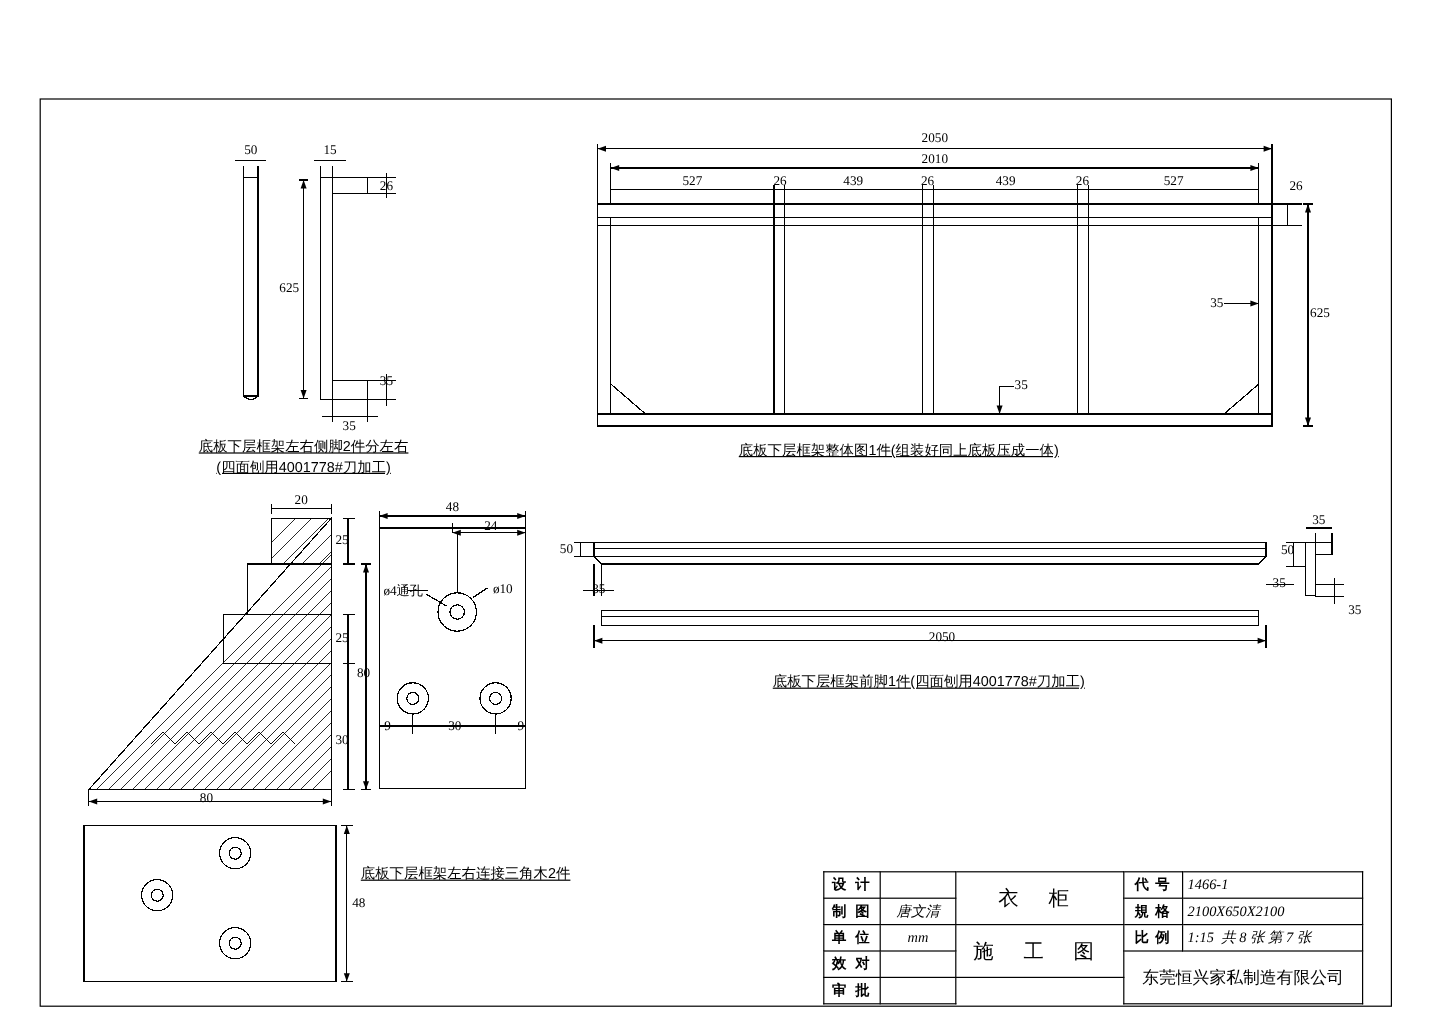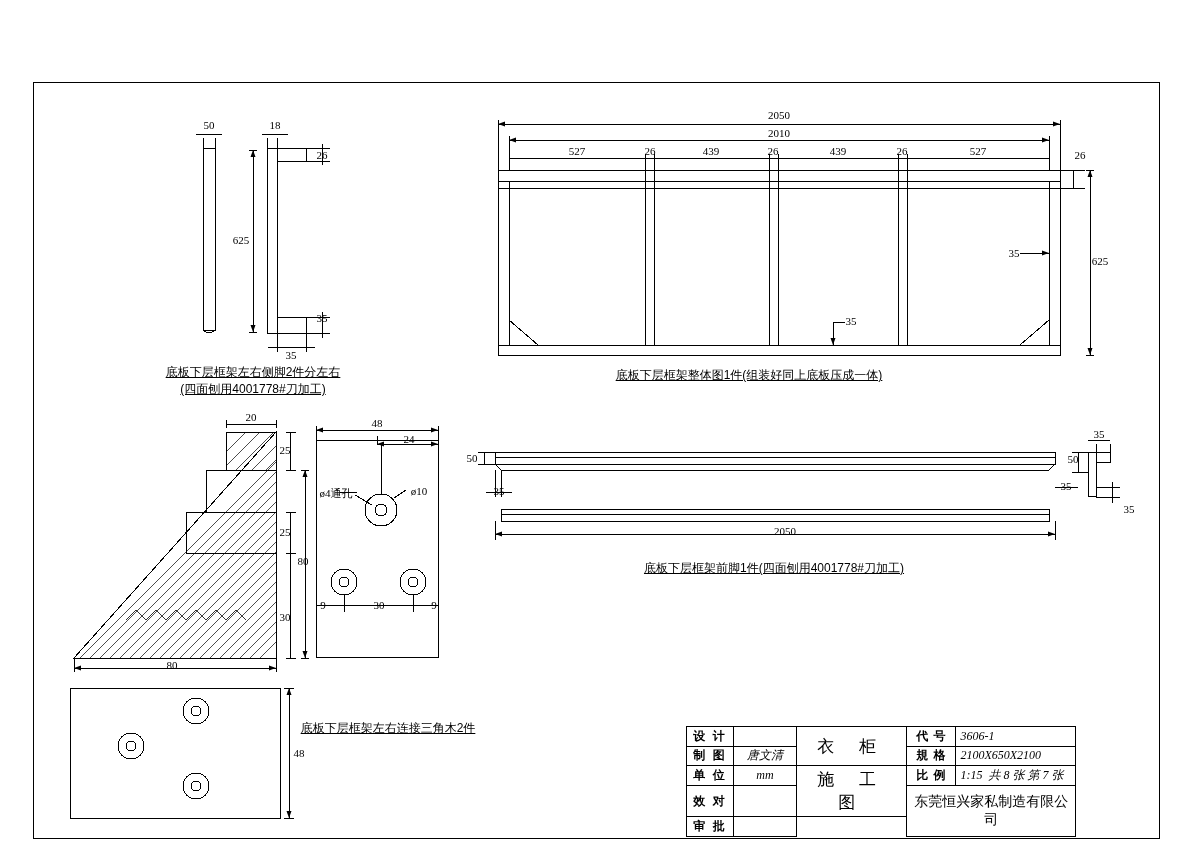--- a/index.html
+++ b/index.html
@@ -4,21 +4,21 @@
 <style>
   html,body{margin:0;padding:0;background:#ffffff;}
   body{width:1191px;height:842px;font-family:"Liberation Serif",serif;color:#000;}
   #sheet{position:relative;width:1191px;height:842px;overflow:hidden;}
   .border-outer{position:absolute;left:33px;top:82px;width:1125px;height:755px;border:1px solid #000;}
   .cap{position:absolute;font-size:12px;line-height:14px;white-space:nowrap;transform:translateX(-50%);text-align:center;font-family:"Liberation Sans",sans-serif;}
   .cap u{margin-top:30px;}
   .dim-txt{position:absolute;font-size:11px;line-height:11px;white-space:nowrap;transform:translateX(-50%);font-family:"Liberation Serif",serif;}
   svg{position:absolute;left:0;top:0;overflow:visible;}
   
-  .tb{position:absolute;left:686px;top:726px;width:390px;height:111px;}
+  .tb{position:absolute;left:686px;top:726px;width:450px;height:111px;}
   .tb table{border-collapse:collapse;width:100%;height:100%;}
   .tb td{border:1px solid #000;font-size:12px;text-align:center;font-family:"Liberation Sans",sans-serif;padding:0;}
   .tb .k{width:46px;font-weight:bold;letter-spacing:2px;}
   .tb .v{width:62px;font-family:"Liberation Serif",serif;font-style:italic;}
   .tb .big{font-size:17px;letter-spacing:10px;font-weight:normal;}
   .tb .k2{width:48px;font-weight:bold;letter-spacing:1px;}
   .tb .v2c{font-family:"Liberation Serif",serif;font-style:italic;text-align:left;padding-left:4px;}
   .tb .co{font-size:14px;font-family:"Liberation Sans",sans-serif;}
 </style>
 </head>
@@ -252,21 +252,21 @@
 
       <polygon points="289,688 286.5,695 291.5,695"></polygon>
       <polygon points="289,818 286.5,811 291.5,811"></polygon>
 
       <polygon points="833,345 830.5,338 835.5,338"></polygon>
       <polygon points="1049,253 1042,250.5 1042,255.5"></polygon>
     </g>
   </svg>
 
   <div class="dim-txt" style="left:209px;top:120px;">50</div>
-  <div class="dim-txt" style="left:275px;top:120px;">18</div>
+  <div class="dim-txt" style="left:275px;top:120px;">15</div>
   <div class="dim-txt" style="left:322px;top:150px;">26</div>
   <div class="dim-txt" style="left:241px;top:235px;">625</div>
   <div class="dim-txt" style="left:322px;top:313px;">35</div>
   <div class="dim-txt" style="left:291px;top:350px;">35</div>
 
   <div class="dim-txt" style="left:779px;top:110px;">2050</div>
   <div class="dim-txt" style="left:779px;top:128px;">2010</div>
   <div class="dim-txt" style="left:577px;top:146px;">527</div>
   <div class="dim-txt" style="left:650px;top:146px;">26</div>
   <div class="dim-txt" style="left:711px;top:146px;">439</div>
@@ -311,21 +311,21 @@
   <div class="cap" style="left:388px;top:721px;"><u>底板下层框架左右连接三角木2件</u></div>
 
   <div class="tb">
     <table>
       <tbody>
           <tr>
         <td class="k">设 计</td>
         <td class="v"></td>
         <td class="big" rowspan="2">衣 柜</td>
         <td class="k2">代 号</td>
-        <td class="v2c">3606-1</td>
+        <td class="v2c">1466-1</td>
       </tr>
       <tr>
         <td class="k">制 图</td>
         <td class="v">唐文清</td>
         <td class="k2">規 格</td>
         <td class="v2c">2100X650X2100</td>
       </tr>
       <tr>
         <td class="k">单 位</td>
         <td class="v">mm</td>

